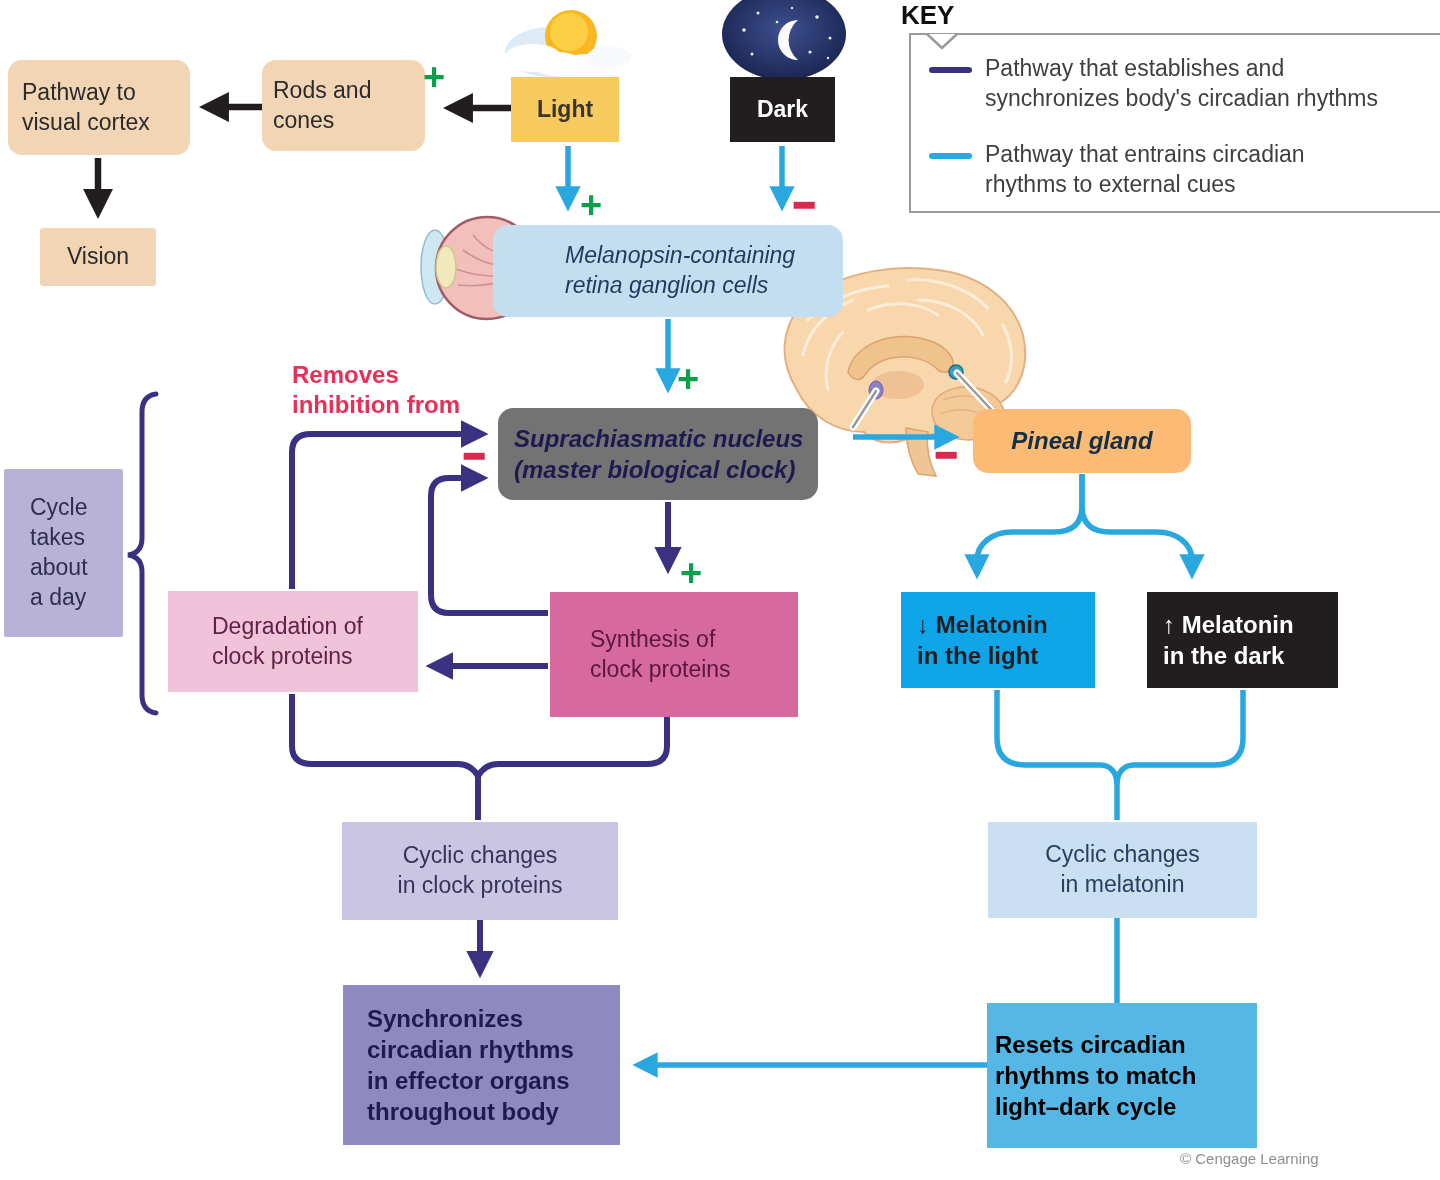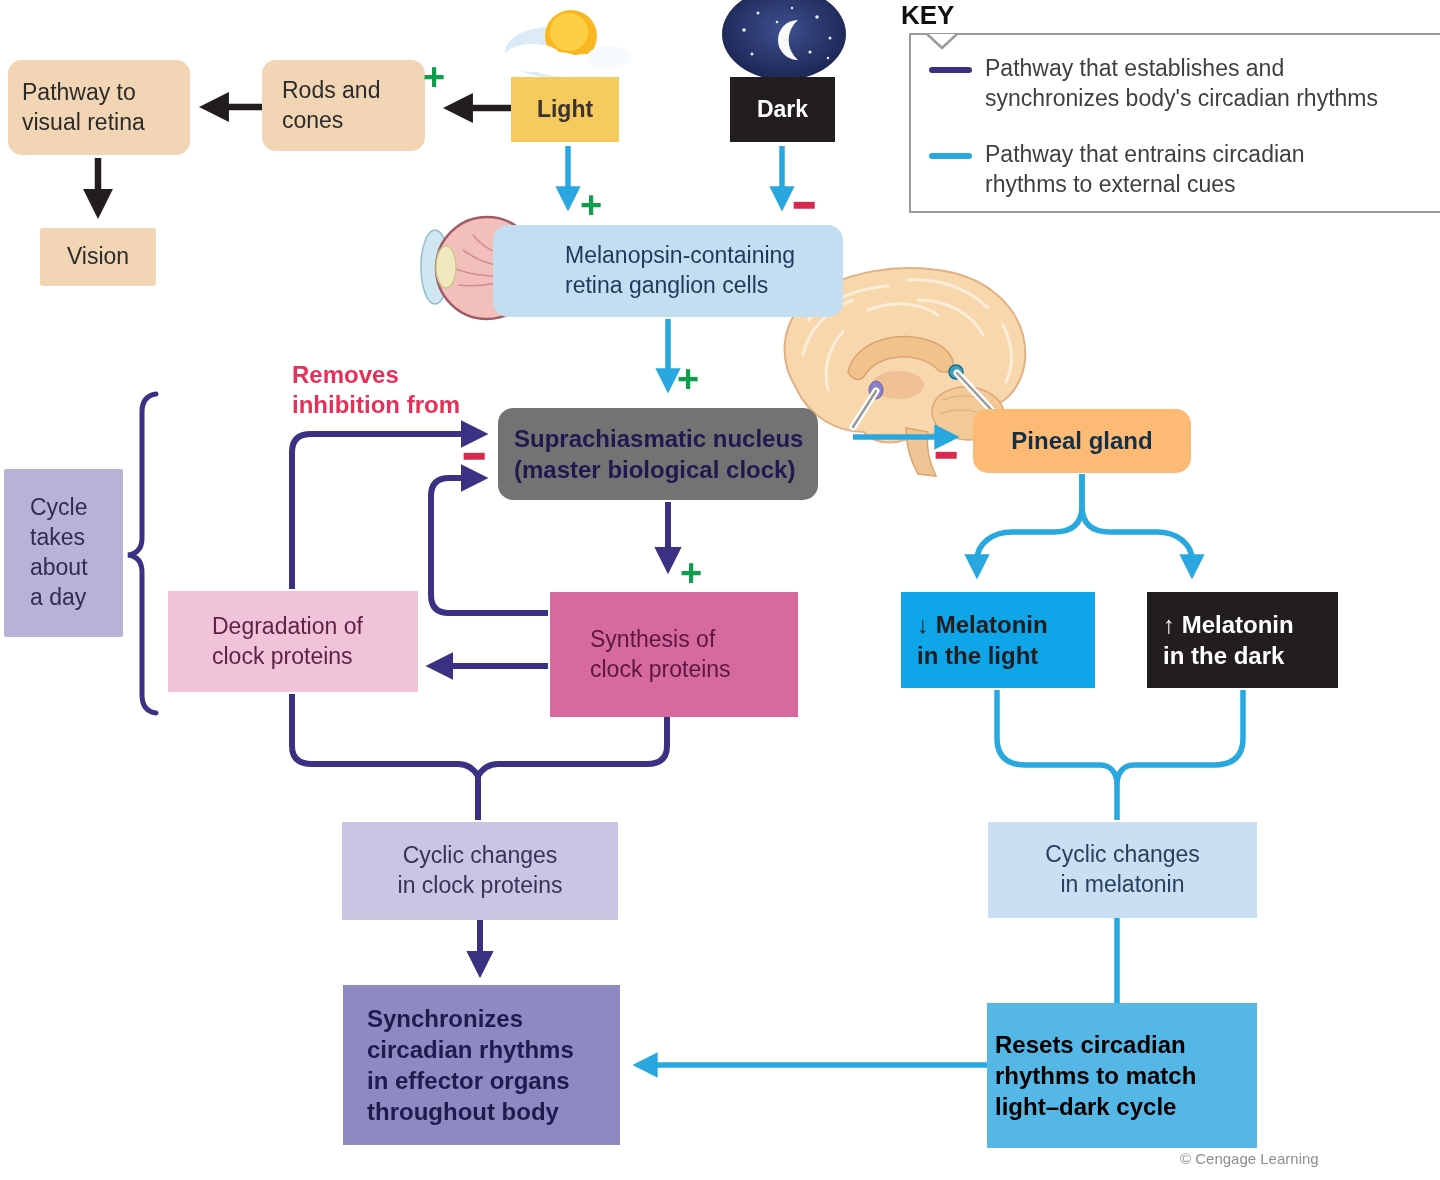--- a/index.html
+++ b/index.html
@@ -6,21 +6,21 @@
   #canvas{position:relative;width:1440px;height:1180px;background:#fff;overflow:hidden;
           font-family:"Liberation Sans","DejaVu Sans",sans-serif;}
   svg{display:block;}
   .img{position:absolute;z-index:1;}
   #overlay{position:absolute;left:0;top:0;z-index:2;}
   .node{position:absolute;z-index:3;display:flex;align-items:center;box-sizing:border-box;
         font-size:23px;line-height:1.3;color:#2b2b2b;}
   .node>span{white-space:pre-line;display:block;}
   .ctr{justify-content:center;text-align:center;}
   .bold{font-weight:bold;}
-  .rounded{border-radius:15px;}
+  .rounded{border-radius:15px;font-style:italic;}
   .tan{background:#f1d5b4;border-radius:14px;}
   .sign{position:absolute;z-index:4;line-height:1;}
   .plus{font-weight:800;font-size:38px;color:#0d9f4c;}
   .minus{font-weight:900;font-size:42px;color:#d8294e;display:inline-block;
          transform:scaleY(1.5);transform-origin:center;}
   #key-box{position:absolute;z-index:3;background:#fff;border:2px solid #9b9b9b;box-sizing:border-box;margin-left:8px;}
   #key-title{position:absolute;z-index:4;font-weight:bold;font-size:26px;color:#101010;}
   .key-swatch{position:absolute;width:43px;height:6px;border-radius:3px;}
   .key-label{position:absolute;font-size:23px;color:#3f3f3f;white-space:pre-line;line-height:1.32;}
   #removes{position:absolute;z-index:3;font-weight:bold;font-size:24px;color:#e73059;
@@ -164,24 +164,24 @@
     <div class="key-swatch" style="left:18px;top:32px;background:#3a3183"></div>
     <div class="key-label" style="left:74px;top:18px;width:450px">Pathway that establishes and
 synchronizes body's circadian rhythms</div>
     <div class="key-swatch" style="left:18px;top:118px;background:#29a8e0"></div>
     <div class="key-label" style="left:74px;top:104px;width:450px">Pathway that entrains circadian
 rhythms to external cues</div>
   </div>
 
   <div class="node tan" style="left:8px;top:60px;width:182px;height:95px;padding-left:14px">
     <span>Pathway to
-visual retina</span>
-    </div>
-
-  <div class="node tan" style="left:262px;top:60px;width:163px;height:91px;padding-left:20px">
+visual cortex</span>
+    </div>
+
+  <div class="node tan" style="left:262px;top:60px;width:163px;height:91px;padding-left:11px">
     <span>Rods and
 cones</span>
     </div>
 
   <div class="node tan ctr" style="left:40px;top:228px;width:116px;height:58px;border-radius:3px">
     <span>Vision</span>
     </div>
 
   <div class="node ctr bold" style="left:511px;top:77px;width:108px;height:65px;background:#f7ca5e;color:#3a3430">
     <span>Light</span>

